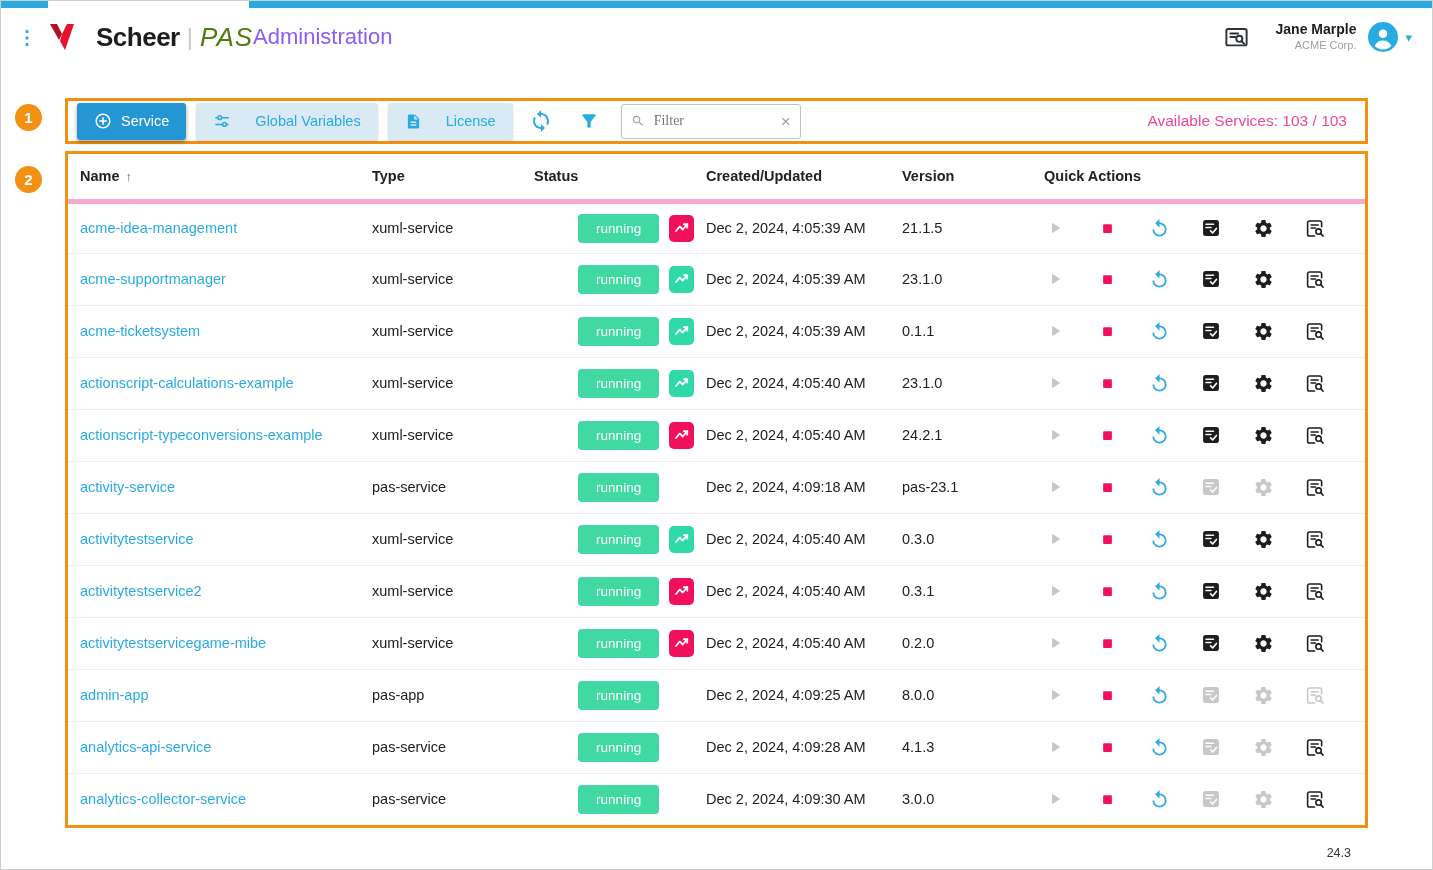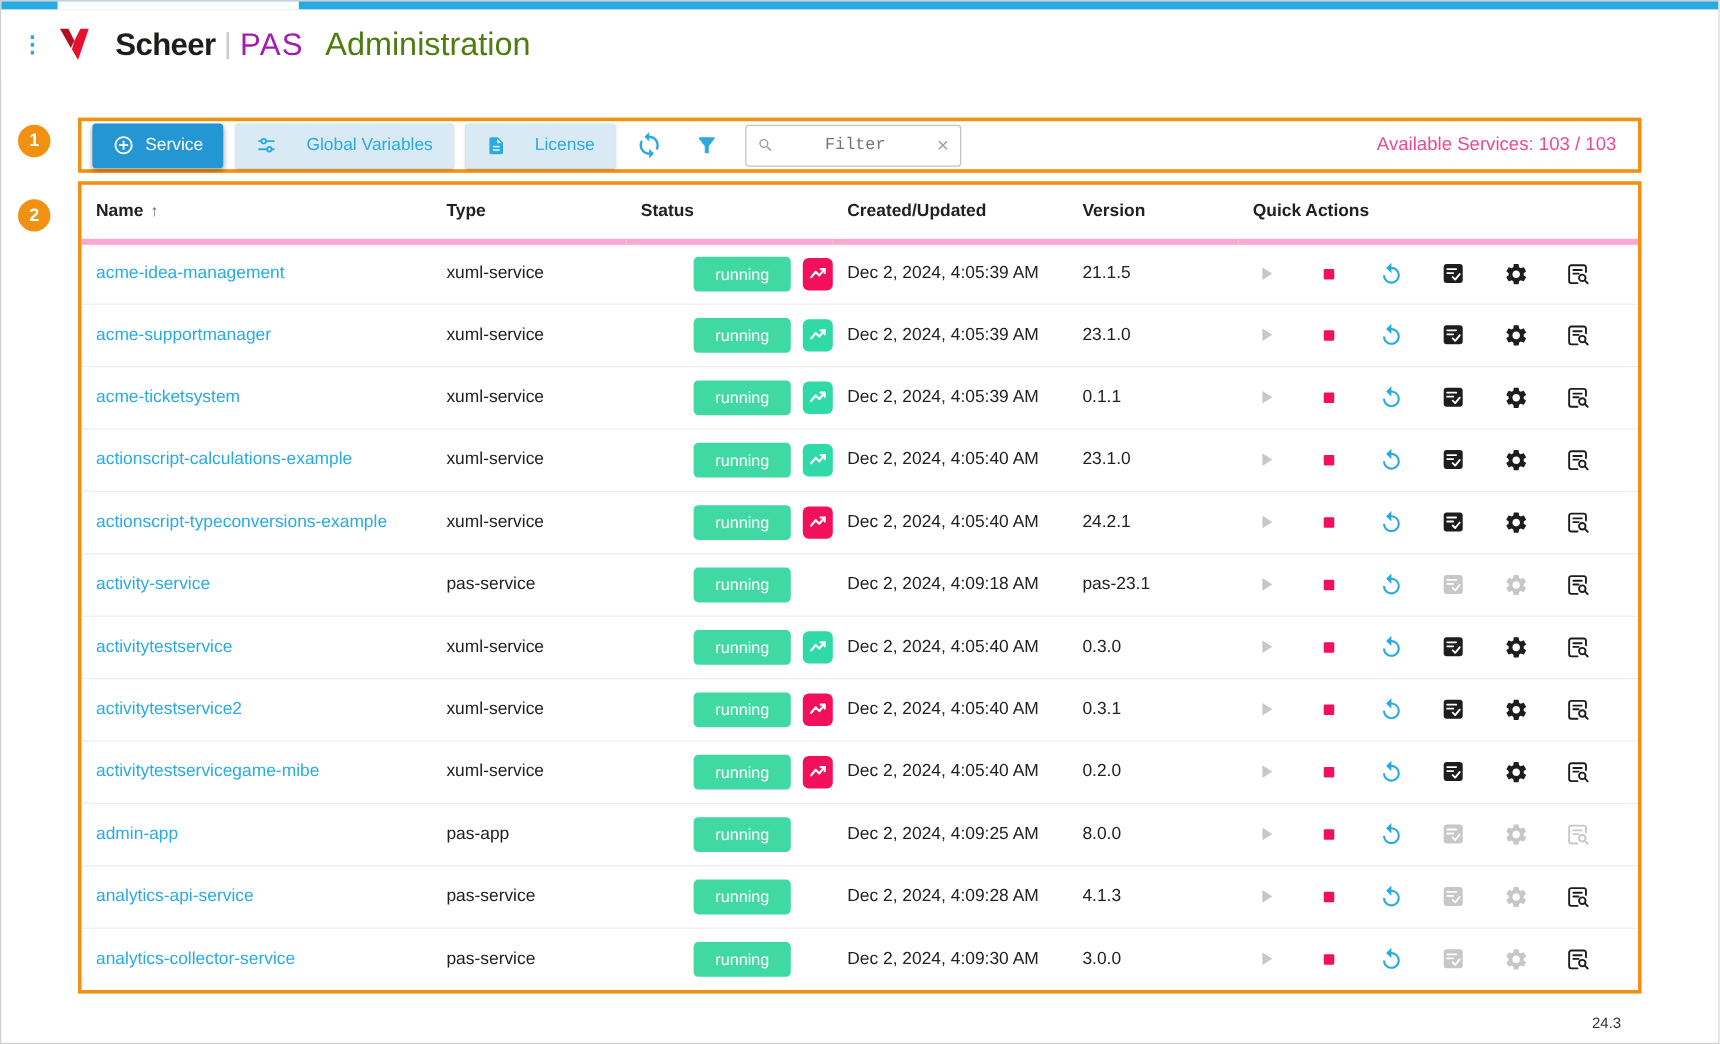--- a/index.html
+++ b/index.html
@@ -14,22 +14,22 @@
   
   .top-strip { position: absolute; top: 0; left: 0; right: 0; height: 7px; background: var(--accent); }
   .top-strip-notch { position: absolute; top: 0; left: 47px; width: 201px; height: 7px; background: #fff; }
 
   
   .header { position: absolute; top: 7px; left: 0; right: 0; height: 58px; display: flex; align-items: center; padding: 0 20px 0 8px; background: #fff; }
   .kebab { width: 36px; text-align: center; color: var(--accent); font-size: 19px; font-weight: bold; cursor: pointer; }
   .logo-mark { display: inline-flex; margin-left: 4px; }
   .brand-scheer { font-size: 26px; font-weight: bold; color: #1d1d1b; letter-spacing: -0.5px; margin-left: 21px; }
   .brand-sep { font-size: 24px; color: #c9c9c9; margin: 0 7px; font-weight: 300; }
-  .brand-pas { font-size: 26px; color: #a21caf; letter-spacing: 1px; }
-  .app-title { font-size: 27px; color: #4d7c0f; margin-left: 18px; }
+  .brand-pas { font-size: 26px; color: #4d7c0f; letter-spacing: 1px; font-style: italic; }
+  .app-title { font-size: 22px; color: #8b5cf6; }
   .header-right { margin-left: auto; display: flex; align-items: center; }
   .log-analyzer { display: inline-flex; cursor: pointer; margin-right: 26px; color: #2f3237; }
   .user-info { text-align: right; line-height: 1.25; margin-right: 12px; }
   .user-name { font-size: 14px; font-weight: bold; color: #1d1d1d; }
   .user-org { font-size: 11px; color: #9e9e9e; }
   .avatar { display: inline-flex; cursor: pointer; }
   .chevron { color: var(--accent); font-size: 13px; margin-left: 7px; cursor: pointer; }
 
   
   .callout {
@@ -53,21 +53,21 @@
   }
   .btn-primary { background: var(--primary); color: #fff; box-shadow: 0 2px 4px rgba(0,0,0,.35); }
   .btn-light { background: var(--light-btn); color: var(--accent); box-shadow: 0 1px 2px rgba(0,0,0,.18); margin-left: 10px; gap: 24px; }
   .icon-btn { display: inline-flex; cursor: pointer; border: none; background: none; padding: 0; }
   .sync-btn { margin-left: 16px; }
   .funnel-btn { margin-left: 26px; }
   .filter-box {
     margin-left: 22px; width: 180px; height: 35px; border: 1px solid #c2c2c2;
     border-radius: 3px; display: flex; align-items: center; padding: 0 9px; gap: 7px; background: #fff;
   }
-  .filter-box input { border: 0; outline: 0; flex: 1; min-width: 0; font-size: 14px; font-family: Liberation Mono, monospace; color: #404040; text-align: center; }
+  .filter-box input { border: 0; outline: 0; flex: 1; min-width: 0; font-size: 14px; font-family: Liberation Serif, serif; color: #404040; }
   .filter-box input::placeholder { color: #757575; }
   .clear-x { color: #9e9e9e; font-size: 17px; cursor: pointer; line-height: 1; }
   .avail { margin-left: auto; font-size: 15.5px; color: #ec4899; white-space: nowrap; }
 
   
   .table-wrap {
     position: absolute; left: 64px; right: 64px; top: 150px;
     border: 3px solid var(--orange); background: #fff;
   }
   table { width: 100%; border-collapse: collapse; table-layout: fixed; }
@@ -113,20 +113,42 @@
       <svg width="26" height="30" viewBox="0 0 26 30">
         <polygon points="1,2 8,2 13,12 10,18" fill="#b50d22"></polygon>
         <polygon points="13,12 18,2 25,2 16,28 11,19" fill="#e8112d"></polygon>
       </svg>
     </span>
     <span class="brand-scheer">Scheer</span>
     <span class="brand-sep">|</span>
     <span class="brand-pas">PAS</span>
     <span class="app-title">Administration</span>
 
+    <div class="header-right">
+      <span class="log-analyzer">
+        <svg width="27" height="27" viewBox="0 0 24 24" fill="none" stroke="currentColor" stroke-width="1.7" stroke-linecap="round">
+          <rect x="3" y="4.5" width="18" height="14.5" rx="1.5"></rect>
+          <path d="M6.5 8.5h7M6.5 11.5h4.5"></path>
+          <circle cx="14.5" cy="13.2" r="2.7"></circle>
+          <path d="M16.5 15.3l2.4 2.4"></path>
+        </svg>
+      </span>
+      <div class="user-info">
+        <div class="user-name">Jane Marple</div>
+        <div class="user-org">ACME Corp.</div>
+      </div>
+      <span class="avatar">
+        <svg width="30" height="30" viewBox="0 0 24 24">
+          <circle cx="12" cy="12" r="12" fill="#29ABE2"></circle>
+          <circle cx="12" cy="9.3" r="3.4" fill="#fff"></circle>
+          <path d="M5.3 19.2c1.1-2.9 3.6-4.5 6.7-4.5s5.6 1.6 6.7 4.5C16.9 21 14.6 22 12 22s-4.9-1-6.7-2.8z" fill="#fff"></path>
+        </svg>
+      </span>
+      <span class="chevron">▾</span>
+    </div>
   </div>
 
   <div class="callout callout-1">1</div>
   <div class="callout callout-2">2</div>
 
   <div class="toolbar">
     <button class="btn btn-primary">
       <span style="display:inline-flex">
         <svg width="18" height="18" viewBox="0 0 24 24" fill="#fff">
             <path d="M13 7h-2v4H7v2h4v4h2v-4h4v-2h-4V7zm-1-5C6.48 2 2 6.48 2 12s4.48 10 10 10 10-4.48 10-10S17.52 2 12 2zm0 18c-4.41 0-8-3.59-8-8s3.59-8 8-8 8 3.59 8 8-3.59 8-8 8z"></path>

